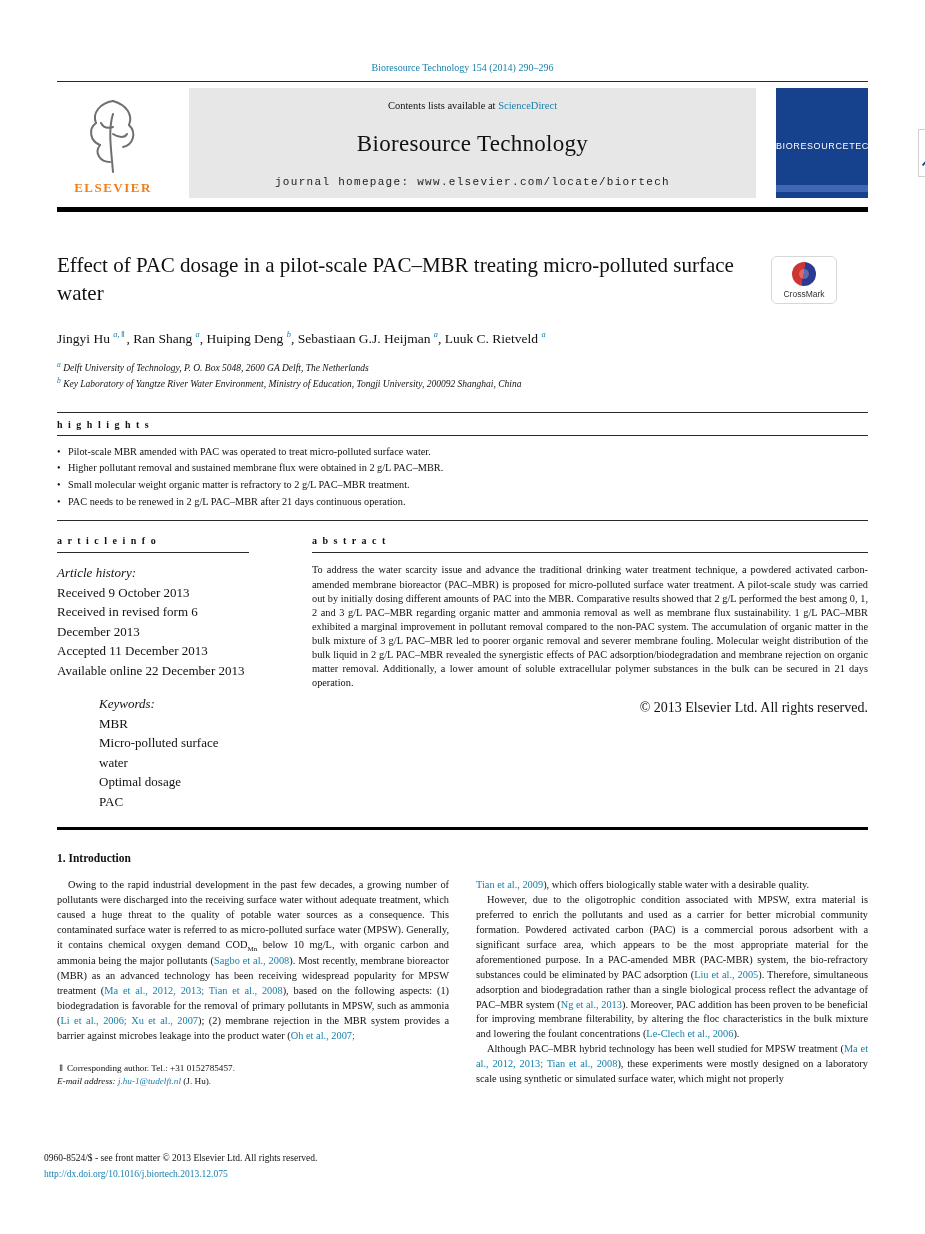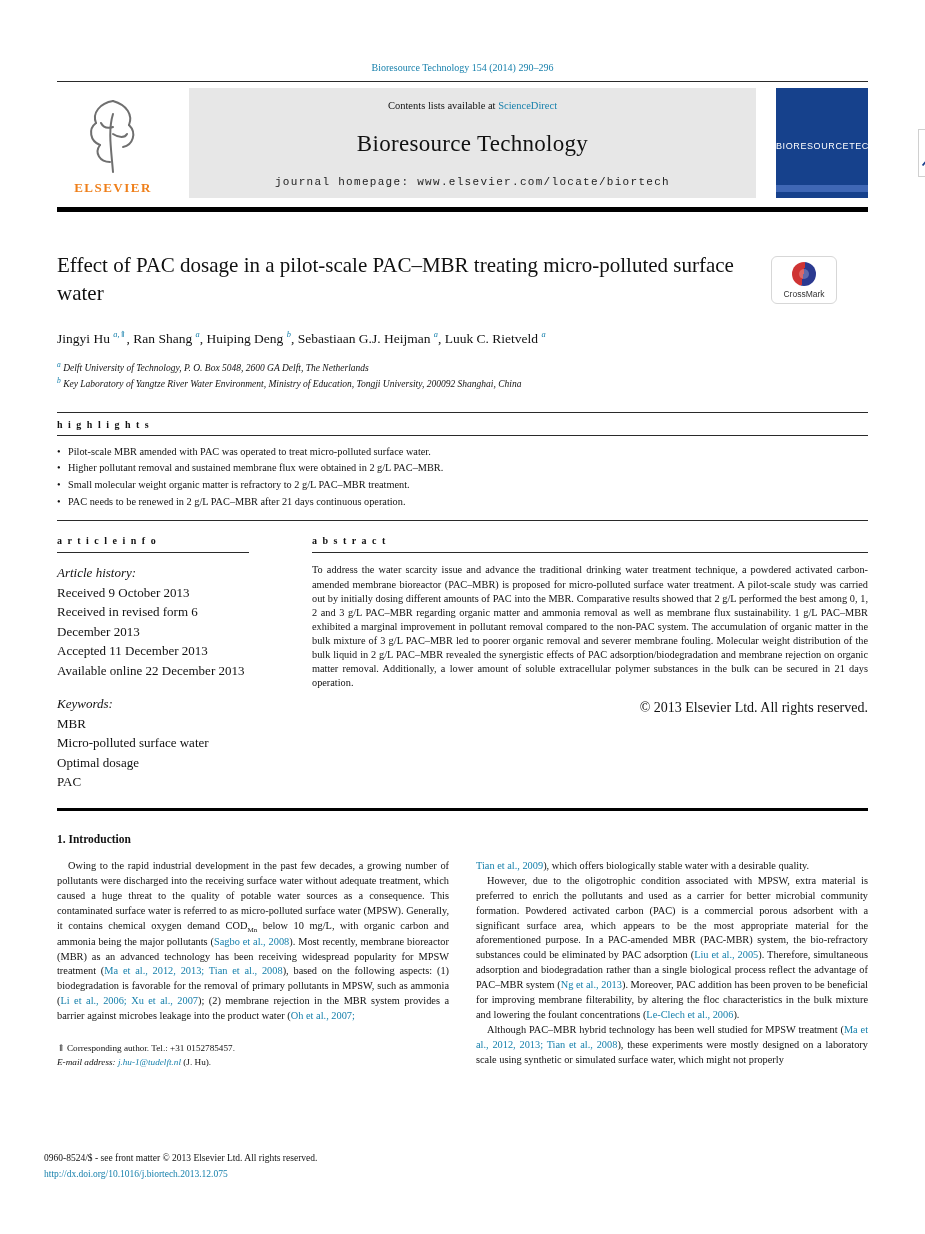--- a/index.html
+++ b/index.html
@@ -60,21 +60,21 @@
   .hl-list li::before{content:"\2022";position:absolute;left:0;}
 
   
   .info-abs{display:flex;margin-top:14px;}
   .info-col{width:192px;flex:none;}
   .abs-col{flex:1;margin-left:63px;}
   .col-head{font-size:10px;font-weight:bold;letter-spacing:1.5px;padding-bottom:6px;}
   .col-rule{height:1px;background:#2a2a2a;}
   .info-block{font-size:13px;line-height:1.5;margin-top:10px;}
   .info-label{font-style:italic;}
-  .keywords-block{margin-top:14px;}
+  .keywords-block{margin-top:14px;margin-left:42px;}
   .abs-text{font-size:10.3px;line-height:1.37;text-align:justify;margin-top:10px;}
   .abs-copy{font-size:14px;text-align:right;margin-top:10px;}
 
   .bar-below-abs{margin-top:16px;}
 
   
   .intro-head{font-size:11.5px;font-weight:bold;margin-top:22px;}
   .cols{display:flex;margin-top:14px;}
   .col{flex:1;font-size:10.35px;line-height:1.44;text-align:justify;}
   .col + .col{margin-left:27px;}

